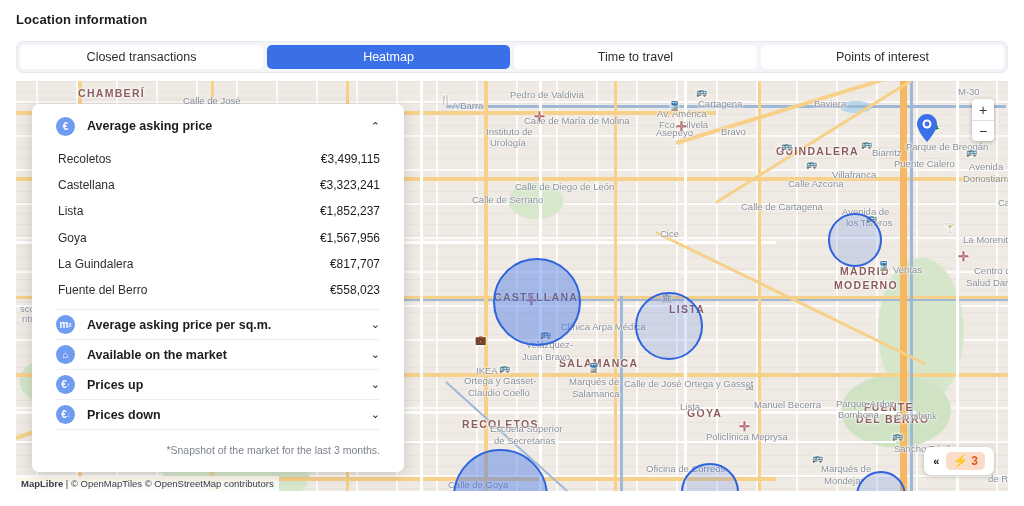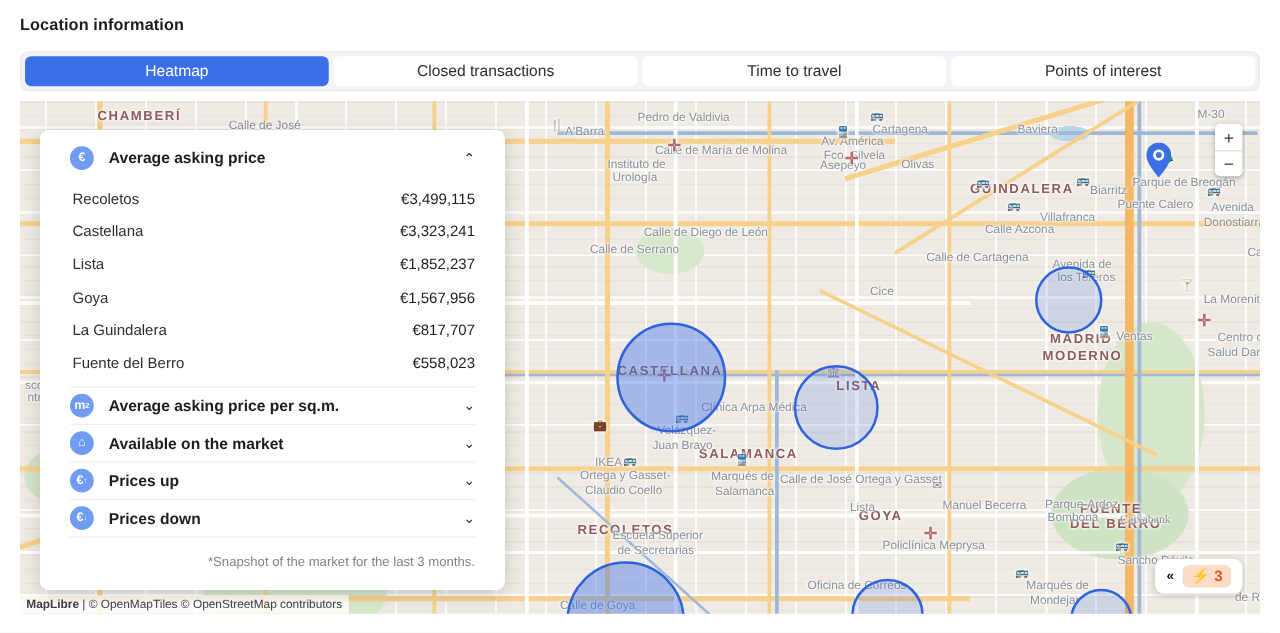--- a/index.html
+++ b/index.html
@@ -181,22 +181,22 @@
   }
 </style>
 </head>
 <body>
 
 <div class="page">
 
   <div class="page-title">Location information</div>
 
   <div class="tabbar">
+    <div class="tab">Closed transactions</div>
     <div class="tab active">Heatmap</div>
-    <div class="tab">Closed transactions</div>
     <div class="tab">Time to travel</div>
     <div class="tab">Points of interest</div>
   </div>
 
   <div class="map">
     <div class="map-canvas">
       <div class="land"></div>
       <div class="blocks"></div>
       <div class="parks"></div>
       <div class="water"></div>
@@ -252,33 +252,33 @@
           <div class="lbl street" style="left: 436px; top: 19px;">A'Barra</div>
           <div class="lbl street" style="left: 494px; top: 8px;">Pedro de Valdivia</div>
           <div class="lbl street" style="left: 508px; top: 34px;">Calle de María de Molina</div>
           <div class="lbl street" style="left: 641px; top: 27px;">Av. América</div>
           <div class="lbl street" style="left: 643px; top: 38px;">Fco. Silvela</div>
           <div class="lbl street" style="left: 682px; top: 17px;">Cartagena</div>
           <div class="lbl street" style="left: 798px; top: 17px;">Baviera</div>
           <div class="lbl street" style="left: 470px; top: 45px;">Instituto de</div>
           <div class="lbl street" style="left: 474px; top: 56px;">Urología</div>
           <div class="lbl street" style="left: 640px; top: 46px;">Asepeyo</div>
-          <div class="lbl street" style="left: 705px; top: 45px;">Olivas</div>
+          <div class="lbl street" style="left: 705px; top: 45px;">Bravo</div>
           <div class="lbl street" style="left: 890px; top: 60px;">Parque de Breogán</div>
           <div class="lbl street" style="left: 816px; top: 88px;">Villafranca</div>
           <div class="lbl street" style="left: 868px; top: 77px; margin-left: 10px;">Puente Calero</div>
           <div class="lbl street" style="left: 856px; top: 66px;">Biarritz</div>
           <div class="lbl street" style="left: 953px; top: 80px;">Avenida</div>
           <div class="lbl street" style="left: 947px; top: 92px;">Donostiarra</div>
           <div class="lbl street" style="left: 499px; top: 100px;">Calle de Diego de León</div>
           <div class="lbl street" style="left: 456px; top: 113px;">Calle de Serrano</div>
           <div class="lbl street" style="left: 772px; top: 97px;">Calle Azcona</div>
           <div class="lbl street" style="left: 725px; top: 120px;">Calle de Cartagena</div>
           <div class="lbl street" style="left: 982px; top: 116px;">Calle de Francisco</div>
-          <div class="lbl street" style="left: 644px; top: 147px; margin-left: 36px;">Cice</div>
+          <div class="lbl street" style="left: 644px; top: 147px;">Cice</div>
           <div class="lbl street" style="left: 545px; top: 240px;">Clínica Arpa Médica</div>
           <div class="lbl street" style="left: 826px; top: 125px;">Avenida de</div>
           <div class="lbl street" style="left: 830px; top: 136px;">los Toreros</div>
           <div class="lbl street" style="left: 947px; top: 153px;">La Morenita</div>
           <div class="lbl street" style="left: 510px; top: 258px;">Velázquez-</div>
           <div class="lbl street" style="left: 506px; top: 270px;">Juan Bravo</div>
           <div class="lbl street" style="left: 460px; top: 284px; text-align: center;">IKEA</div>
           <div class="lbl street" style="left: 877px; top: 183px;">Ventas</div>
           <div class="lbl street" style="left: 958px; top: 184px;">Centro de</div>
           <div class="lbl street" style="left: 950px; top: 196px;">Salud Daroca</div>

